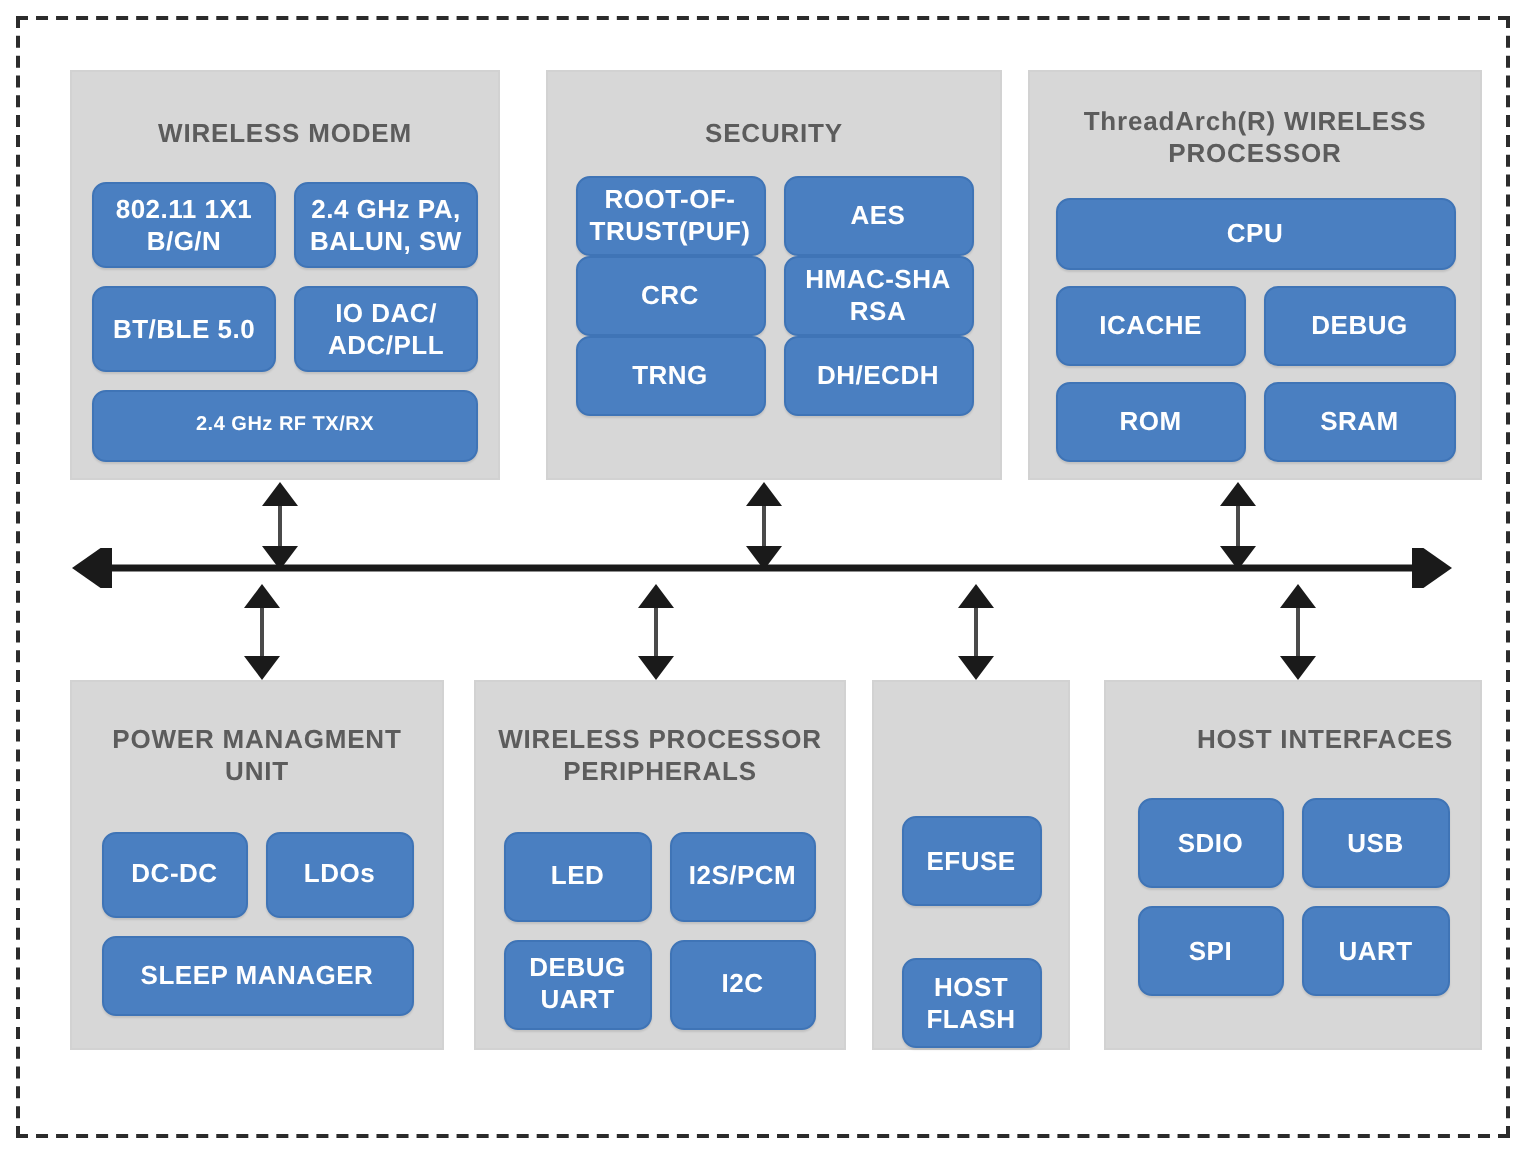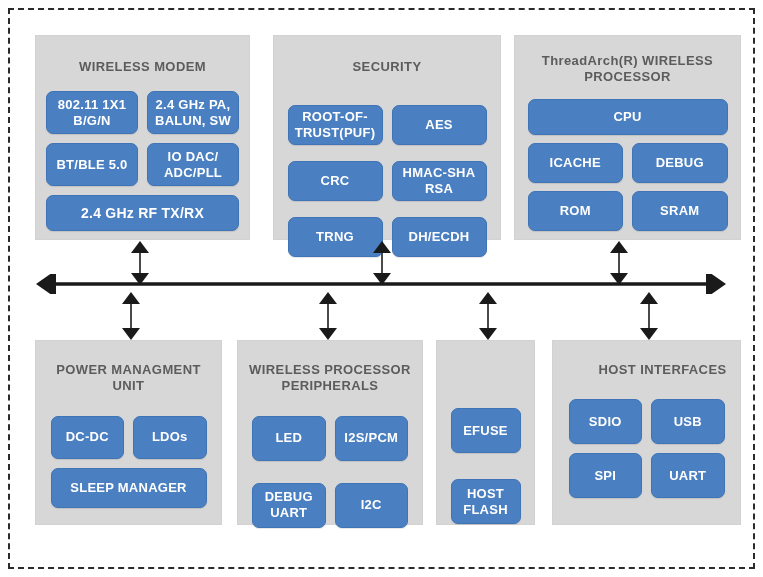--- a/index.html
+++ b/index.html
@@ -67,23 +67,23 @@
   #panel-wireless-modem { left: 35px;  top: 35px; width: 215px; height: 205px; }
   #panel-security       { left: 273px; top: 35px; width: 228px; height: 205px; }
   #panel-threadarch     { left: 514px; top: 35px; width: 227px; height: 205px; }
 
   #panel-wireless-modem .panel-title { margin-top: 23px; }
   #panel-security .panel-title       { margin-top: 23px; }
   #panel-threadarch .panel-title     { margin-top: 17px; }
 
   #panel-wireless-modem .blk-grid { margin-top: 16px; width: 193px; gap: 9px 9px; }
   #panel-wireless-modem .blk      { width: 92px; height: 43px; }
-  #panel-wireless-modem .blk.wide { width: 193px; height: 36px; font-size: 14px; }
-
-  #panel-security .blk-grid { margin-top: 30px; width: 199px; gap: 16px 9px; }
+  #panel-wireless-modem .blk.wide { width: 193px; height: 36px; font-size: 10px; }
+
+  #panel-security .blk-grid { margin-top: 13px; width: 199px; gap: 0 9px; }
   #panel-security .blk      { width: 95px; height: 40px; }
 
   #panel-threadarch .blk-grid { margin-top: 13px; width: 200px; gap: 8px 9px; }
   #panel-threadarch .blk      { width: 95.5px; height: 40px; }
   #panel-threadarch .blk.wide { width: 200px; height: 36px; }
 
   
   #panel-pmu        { left: 35px;  top: 340px; width: 187px; height: 185px; }
   #panel-peri       { left: 237px; top: 340px; width: 186px; height: 185px; }
   #panel-efuse      { left: 436px; top: 340px; width: 99px;  height: 185px; }
@@ -91,21 +91,21 @@
 
   #panel-pmu .panel-title  { margin-top: 21px; }
   #panel-peri .panel-title { margin-top: 21px; }
   #panel-host .panel-title { margin-top: 21px; margin-left: 32px; }
   #panel-efuse .panel-title { margin-top: 21px; height: 32px; }
 
   #panel-pmu .blk-grid  { margin-top: 21px; width: 156px; gap: 9px 9px; }
   #panel-pmu .blk       { width: 73.5px; height: 43px; }
   #panel-pmu .blk.wide  { width: 156px; height: 40px; }
 
-  #panel-peri .blk-grid { margin-top: 21px; width: 156px; gap: 22px 9px; }
+  #panel-peri .blk-grid { margin-top: 21px; width: 156px; gap: 9px 9px; }
   #panel-peri .blk      { width: 73.5px; height: 45px; }
 
   #panel-efuse .blk-grid { margin-top: 26px; width: 70px; gap: 26px; }
   #panel-efuse .blk      { width: 70px; height: 45px; }
 
   #panel-host .blk-grid { margin-top: 21px; width: 156px; gap: 9px 9px; }
   #panel-host .blk      { width: 73.5px; height: 45px; }
 
   
   .bus {

